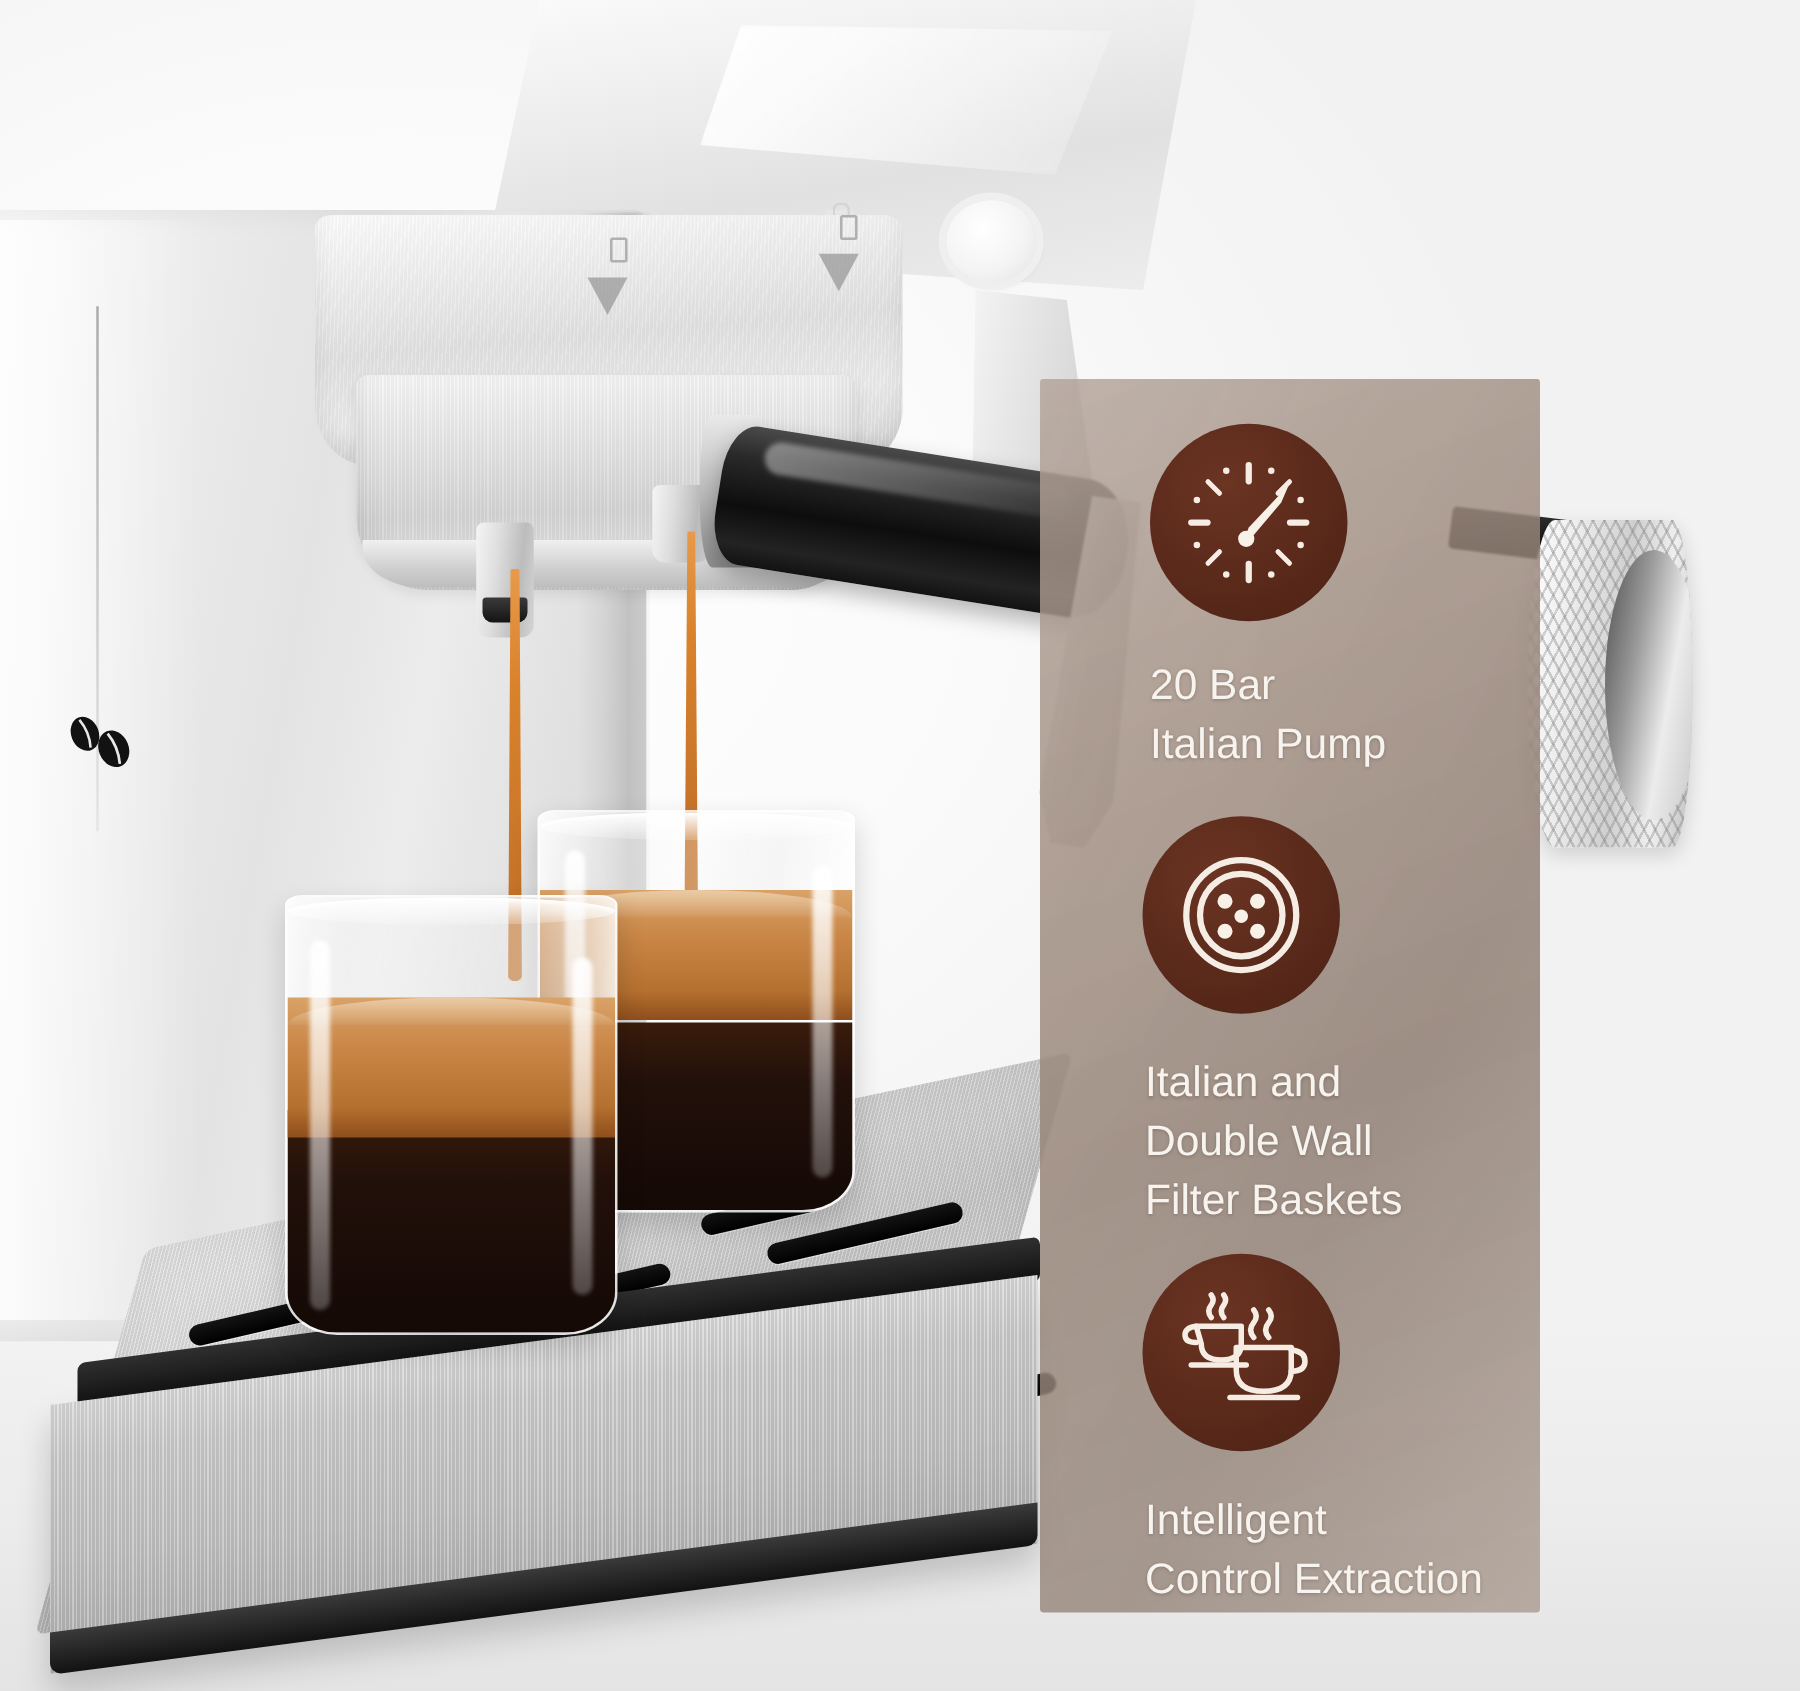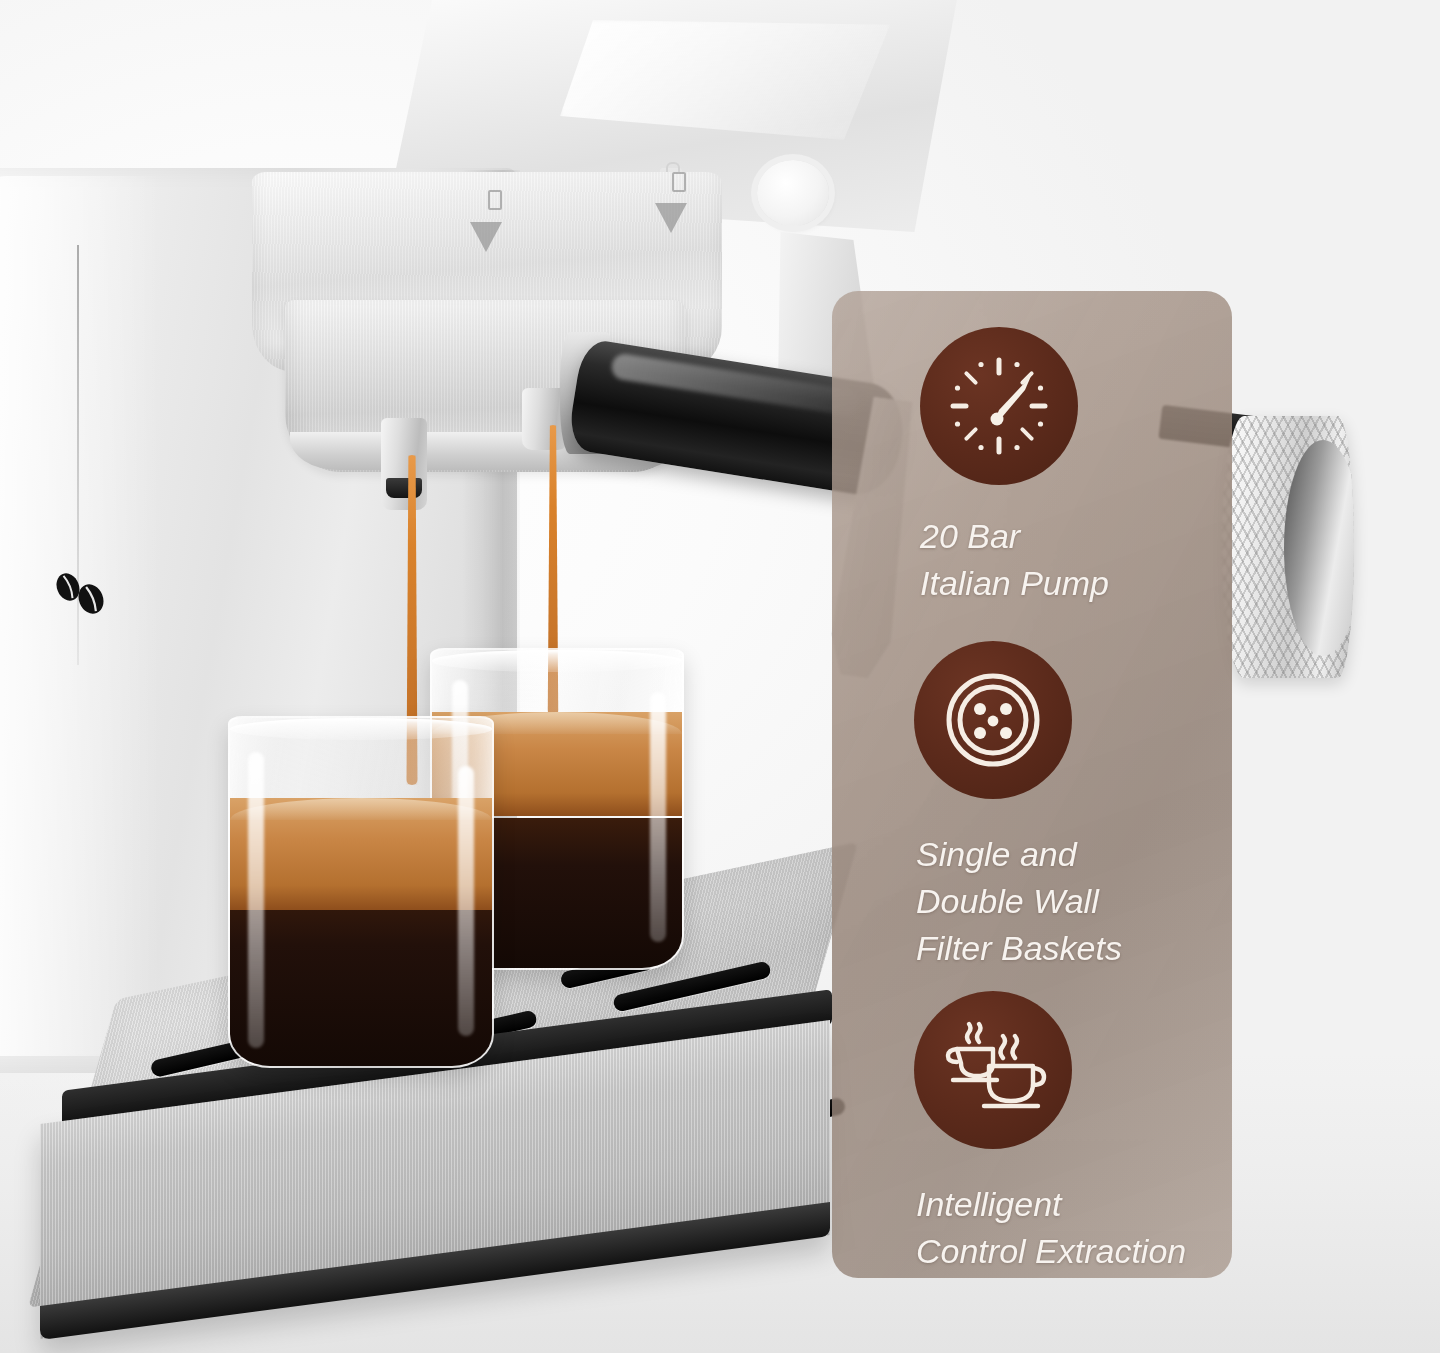--- a/index.html
+++ b/index.html
@@ -359,31 +359,30 @@
     position: absolute;
     left: 1160px; top: 412px; width: 120px; height: 34px;
     background: linear-gradient(180deg, #2c2c2c, #0a0a0a);
     transform: rotate(7deg);
     border-radius: 4px 2px 2px 4px;
   }
 
   
   .feature-panel {
     position: absolute;
-    left: 832px; top: 291px; width: 400px; height: 987px;
-    border-radius: 26px;
+    left: 832px; top: 303px; width: 400px; height: 987px;
+    border-radius: 3px;
     background: linear-gradient(160deg,
       rgba(168,150,138,.80) 0%,
       rgba(158,139,126,.82) 30%,
       rgba(151,133,121,.84) 58%,
       rgba(163,146,134,.80) 100%);
     backdrop-filter: blur(1px);
     z-index: 20;
     overflow: hidden;
-    font-style: italic;
   }
   .panel-sheen {
     position: absolute; inset: 0;
     background: linear-gradient(118deg,
       rgba(255,255,255,.10) 0%, rgba(255,255,255,0) 32%,
       rgba(0,0,0,.05) 64%, rgba(255,255,255,.07) 100%);
     pointer-events: none;
   }
 
   .feature {
@@ -563,21 +562,21 @@
           <circle cx="60" cy="60" r="33" fill="none" stroke="#F5EDE4" stroke-width="5"></circle>
           <g fill="#F7F1E8">
             <circle cx="47" cy="49" r="6"></circle>
             <circle cx="73" cy="49" r="6"></circle>
             <circle cx="47" cy="73" r="6"></circle>
             <circle cx="73" cy="73" r="6"></circle>
             <circle cx="60" cy="61" r="5.4"></circle>
           </g>
         </svg>
       </div>
-      <div class="feature-label">Single and
+      <div class="feature-label">Italian and
 Double Wall
 Filter Baskets</div>
     </div>
 
     <div class="feature f3">
       <div class="icon-circle">
         <svg width="124" height="120" viewBox="0 0 124 120">
           <g fill="none" stroke="#F5EDE4" stroke-width="4.4" stroke-linecap="round" stroke-linejoin="round">
 
             <path d="M26 39 H62 V53 Q62 66 46 66 Q30 66 30 53 Z"></path>

